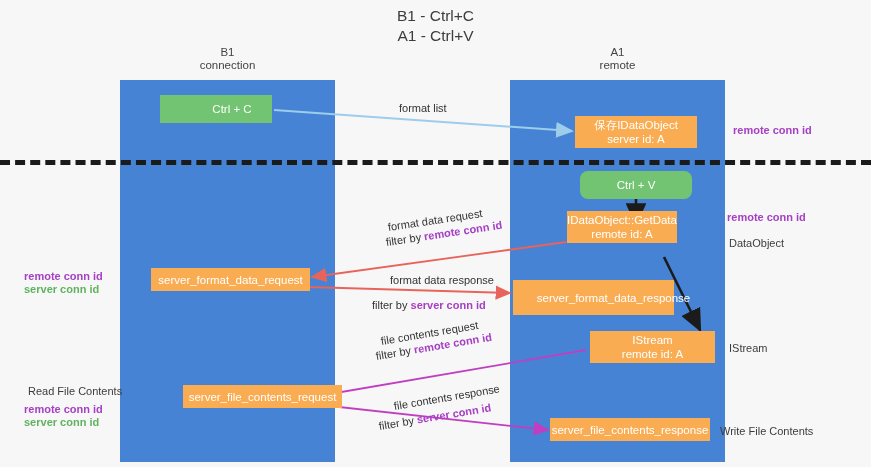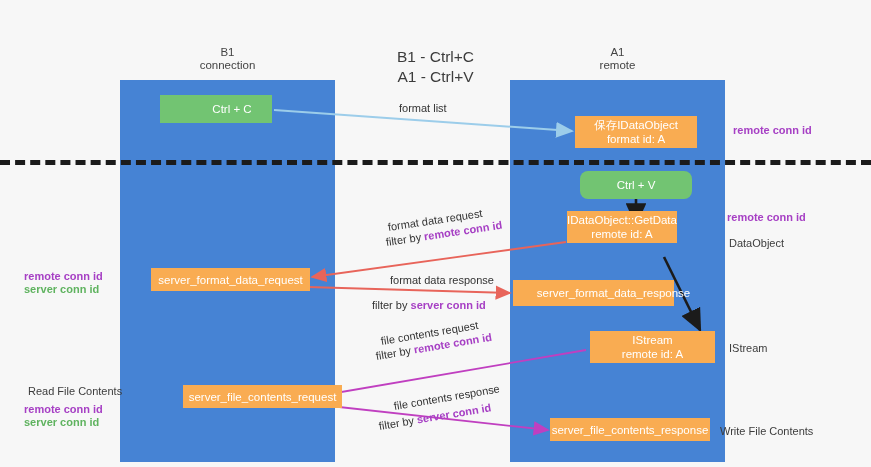--- a/index.html
+++ b/index.html
@@ -12,21 +12,21 @@
   #stage{position:absolute;inset:0;}
   svg.layer{position:absolute;left:0;top:0;width:871px;height:467px;overflow:visible;}
   .lane{
     position:absolute;background:#4683d4;
   }
   .lane-b1{left:120px;top:80px;width:215px;height:382px;}
   .lane-a1{left:510px;top:80px;width:215px;height:382px;}
 
   .title{
     position:absolute;left:0;top:6px;width:871px;text-align:center;
-    font-size:15.5px;color:#3c3c3c;line-height:20px;white-space:pre;margin-top:41px;
+    font-size:15.5px;color:#3c3c3c;line-height:20px;white-space:pre;
   }
   .col-head{
     position:absolute;text-align:center;font-size:11.5px;color:#444;
     line-height:13px;white-space:pre;
   }
   .col-head-b1{left:120px;top:46px;width:215px;}
   .col-head-a1{left:510px;top:46px;width:215px;}
 
   .node{
     position:absolute;box-sizing:border-box;
@@ -94,30 +94,30 @@
     <line x1="664" y1="257" x2="700" y2="330" stroke="#1b1b1b" stroke-width="2.6" marker-end="url(#ah-blk)"></line>
 
     <line x1="586" y1="350" x2="318" y2="396" stroke="#c03fc0" stroke-width="1.8" marker-end="url(#ah-mag)"></line>
 
     <line x1="312" y1="404" x2="548" y2="430" stroke="#c03fc0" stroke-width="1.8" marker-end="url(#ah-mag)"></line>
   </svg>
 
   <div class="node green" style="left:160px;top:95px;width:112px;height:28px;padding-left:32px;">Ctrl + C</div>
 
   <div class="node orange" style="left:575px;top:116px;width:122px;height:32px;">保存IDataObject
-format id: A</div>
+server id: A</div>
 
   <div class="node green" style="left:580px;top:171px;width:112px;height:28px;border-radius:8px;">Ctrl + V</div>
 
   <div class="node orange" style="left:567px;top:211px;width:110px;height:32px;">IDataObject::GetData
 remote id: A</div>
 
   <div class="node orange" style="left:151px;top:268px;width:159px;height:23px;">server_format_data_request</div>
 
-  <div class="node orange" style="left:513px;top:280px;width:161px;height:26px;padding-left:40px;">server_format_data_response</div>
+  <div class="node orange" style="left:513px;top:280px;width:161px;height:35px;padding-left:40px;">server_format_data_response</div>
 
   <div class="node orange" style="left:590px;top:331px;width:125px;height:32px;">IStream
 remote id: A</div>
 
   <div class="node orange" style="left:151px;top:385px;width:159px;height:23px;margin-left:32px;">server_file_contents_request</div>
 
   <div class="node orange" style="left:550px;top:418px;width:160px;height:23px;">server_file_contents_response</div>
 
   <div class="divider"></div>
 

